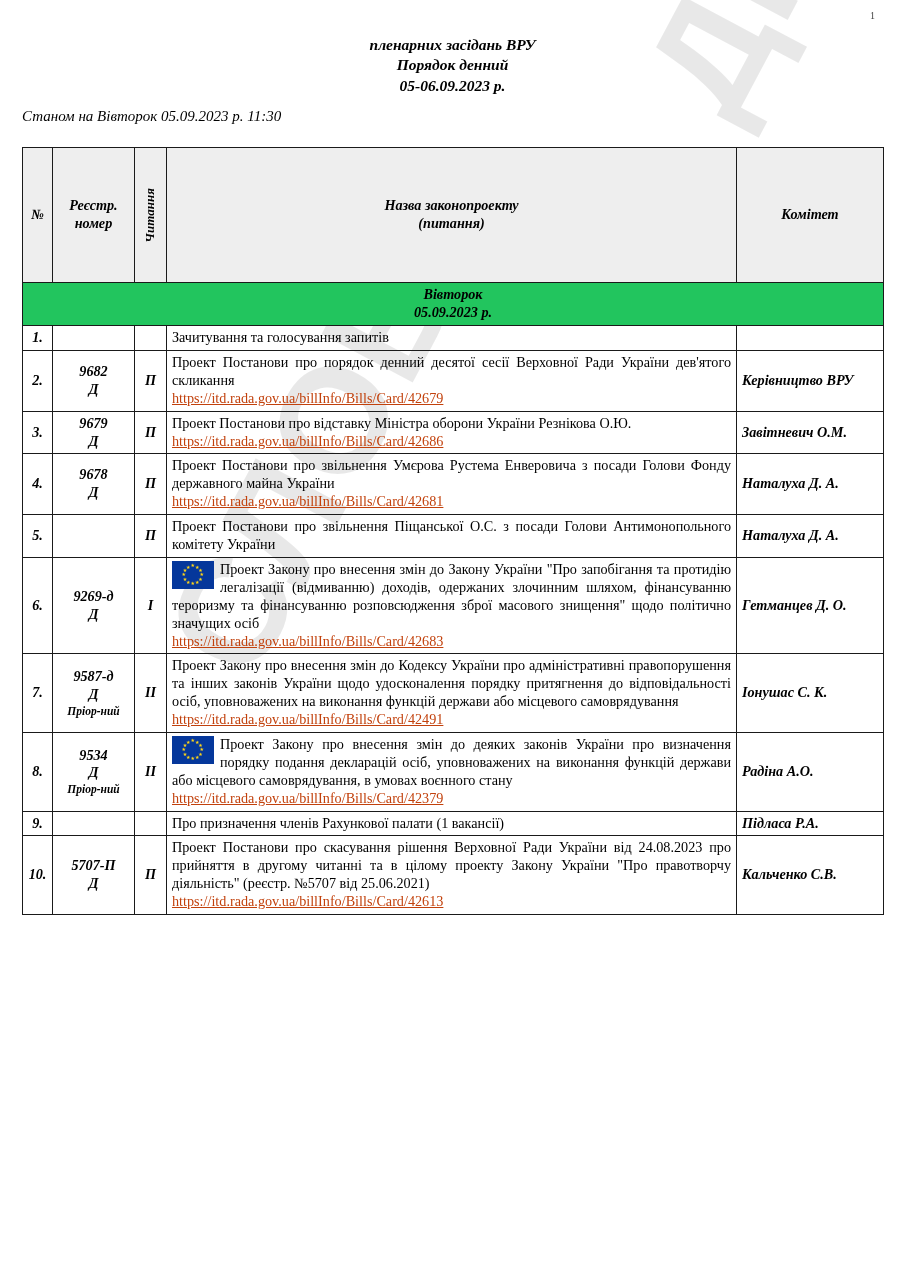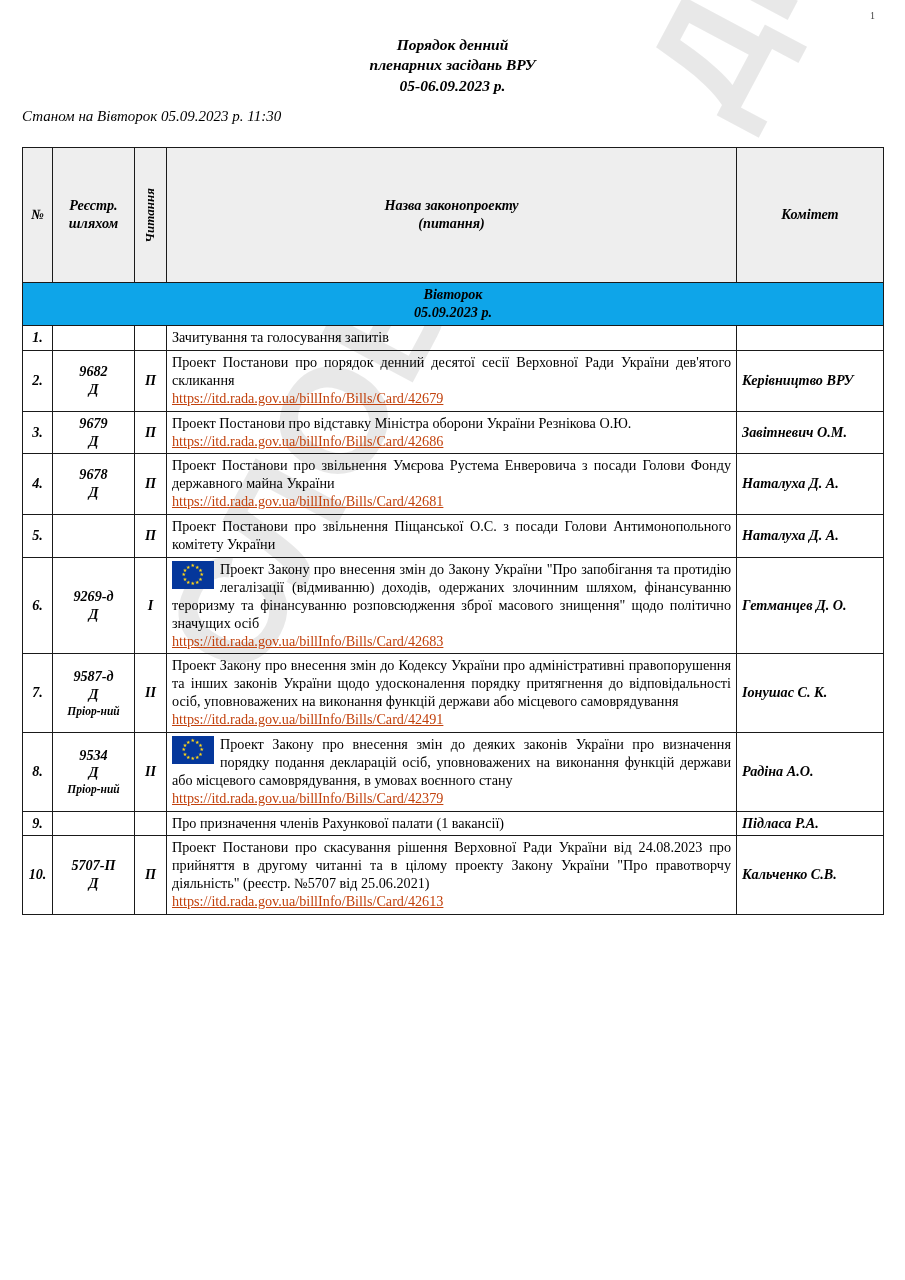--- a/index.html
+++ b/index.html
@@ -108,21 +108,21 @@
 
   .vertical {
     writing-mode: vertical-rl;
     transform: rotate(180deg);
     white-space: nowrap;
     font-size: 13px;
     margin: 0 auto;
   }
 
   .day-row td {
-    background: #0ea5e9;
+    background: #22c55e;
     text-align: center;
     font-weight: bold;
     font-style: italic;
     font-size: 15px;
     padding: 7px 4px;
     line-height: 1.35;
   }
 
   td.num {
     text-align: center;
@@ -193,39 +193,39 @@
 <div class="watermark">
   <div class="wm-text wm-1">ДІЛО.UA</div>
   <div class="wm-text wm-2">СЛОВО</div>
 </div>
 
 <div class="page">
 
   <div class="page-number">1</div>
 
   <div class="doc-title">
+    <div>пленарних засідань ВРУ</div>
     <div>Порядок денний</div>
-    <div>пленарних засідань ВРУ</div>
     <div>05-06.09.2023 р.</div>
   </div>
 
   <div class="doc-subtitle">Станом на Вівторок 05.09.2023 р. 11:30</div>
 
   <table class="agenda">
     <colgroup>
       <col style="width:30px">
       <col style="width:82px">
       <col style="width:32px">
       <col style="width:570px">
       <col style="width:147px">
     </colgroup>
     <thead>
       <tr>
         <th class="c-num">№</th>
-        <th class="c-reg">Реєстр. шляхом</th>
+        <th class="c-reg">Реєстр. номер</th>
         <th class="c-read">
           <div class="vertical">Читання</div>
         </th>
         <th class="c-title">
           <div>Назва законопроекту</div>
           <div>(питання)</div>
         </th>
         <th class="c-comm">Комітет</th>
       </tr>
     </thead>

